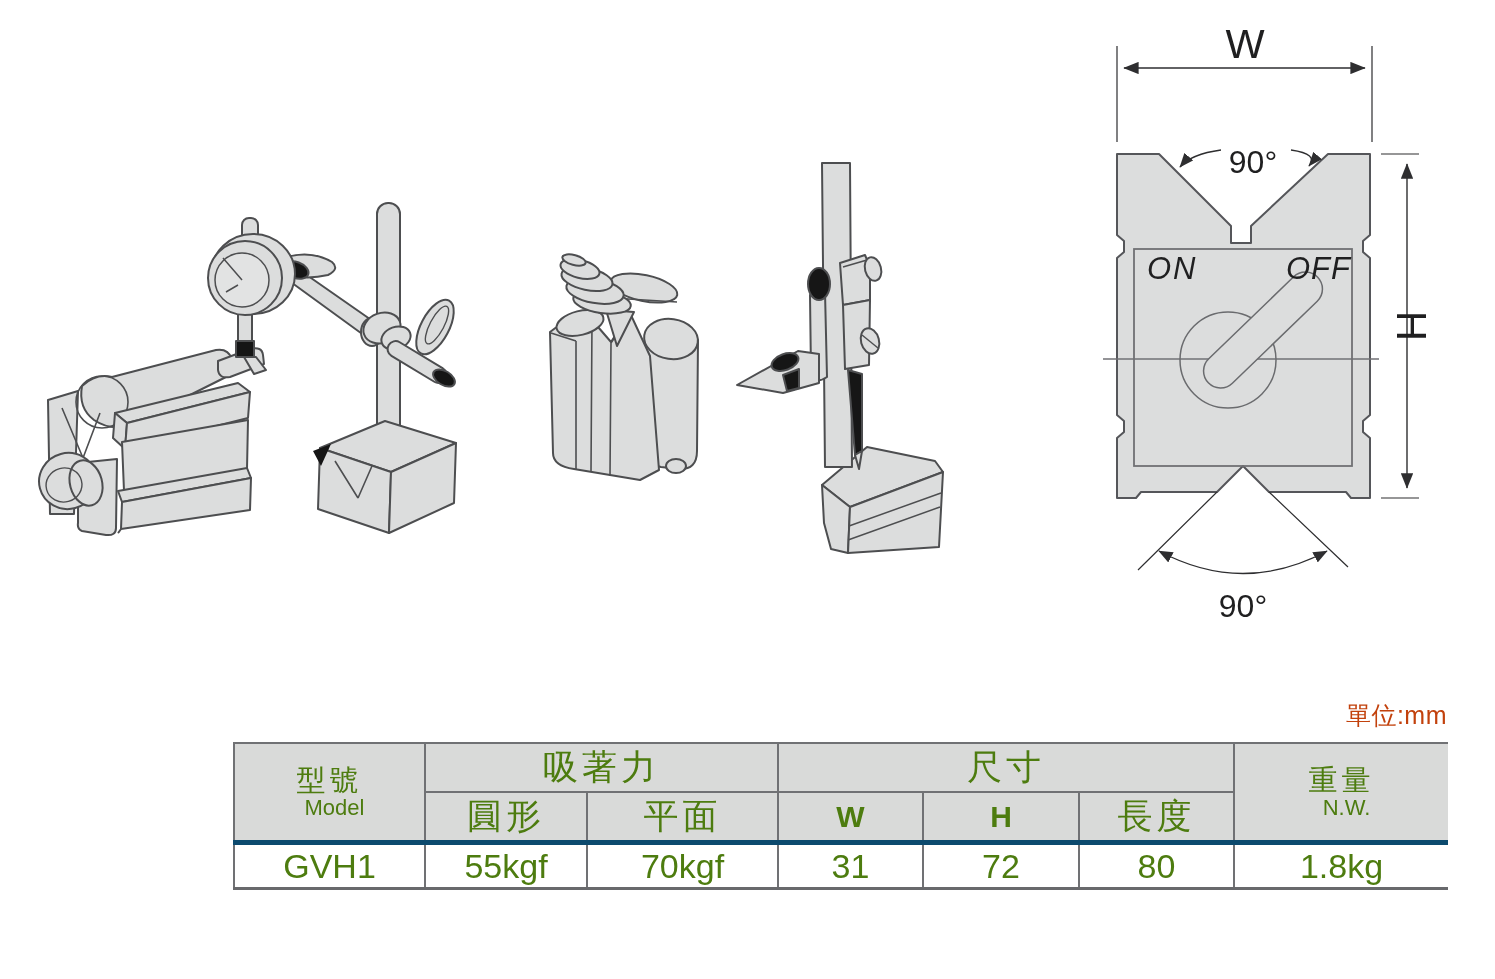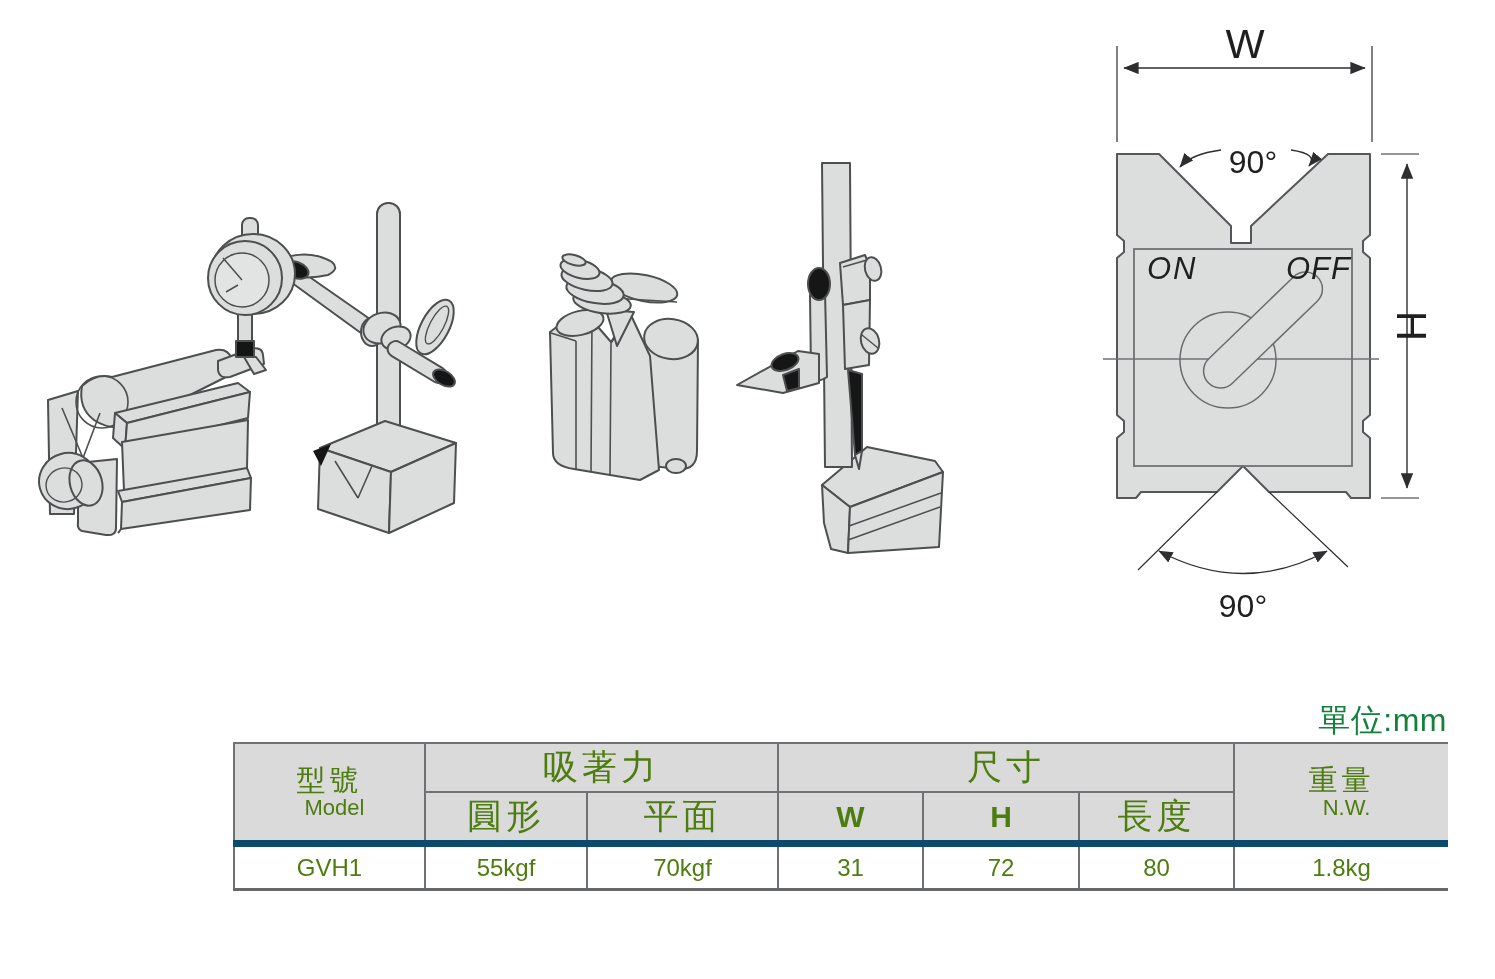--- a/index.html
+++ b/index.html
@@ -6,35 +6,35 @@
   .canvas{
     position:relative;width:1495px;height:979px;background:#ffffff;overflow:hidden;
     font-family:"Liberation Sans","DejaVu Sans",sans-serif;color:#1f1f20;
   }
   .illus{position:absolute;}
   #illus-dial{left:20px;top:180px;}
   #illus-vblock{left:540px;top:250px;}
   #illus-gauge{left:715px;top:155px;}
   #diagram{left:1095px;top:30px;}
   .unit{
-    position:absolute;top:699px;right:48px;font-size:32px;letter-spacing:0.5px;color:#15803d;
+    position:absolute;top:699px;right:48px;font-size:25px;letter-spacing:0.5px;color:#c2410c;
   }
   table.spec{
     position:absolute;left:233px;top:742px;width:1214px;
     border-collapse:collapse;table-layout:fixed;text-align:center;color:#4d7c0f;
   }
   table.spec td{border:2px solid #707174;padding:0;vertical-align:middle;}
   table.spec td.lastcol{border-right:none;}
   table.spec tr.h1 td,table.spec tr.h2 td{background:#d9dad9;}
   table.spec tr.h1{height:36px;}
   table.spec tr.h2{height:40px;}
   table.spec tr.data{height:46px;}
   table.spec tr.data td{
-    background:#ffffff;font-size:24px;
-    border-top:7px solid #0c4a6e;border-bottom:3px solid #68696c;
+    background:#ffffff;font-size:34px;
+    border-top:5px solid #0c4a6e;border-bottom:3px solid #68696c;
   }
   .zh{display:block;font-size:29px;line-height:1.08;letter-spacing:4px;}
   .en{display:block;font-size:22px;line-height:1.0;padding-left:10px;}
   .grp{font-size:35px;letter-spacing:4px;}
   .whb{font-size:30px;font-weight:bold;letter-spacing:0;}
   svg text{fill:#1f1f20;}
 </style>
 </head>
 <body>
 

